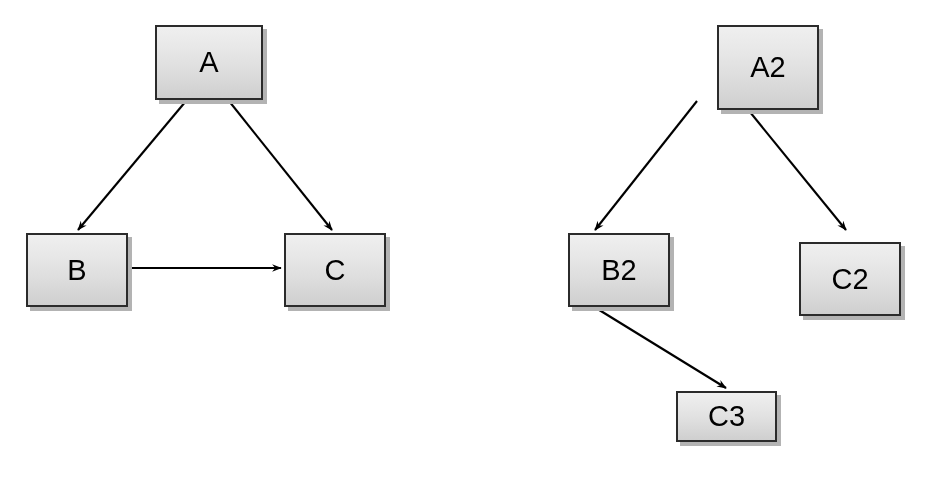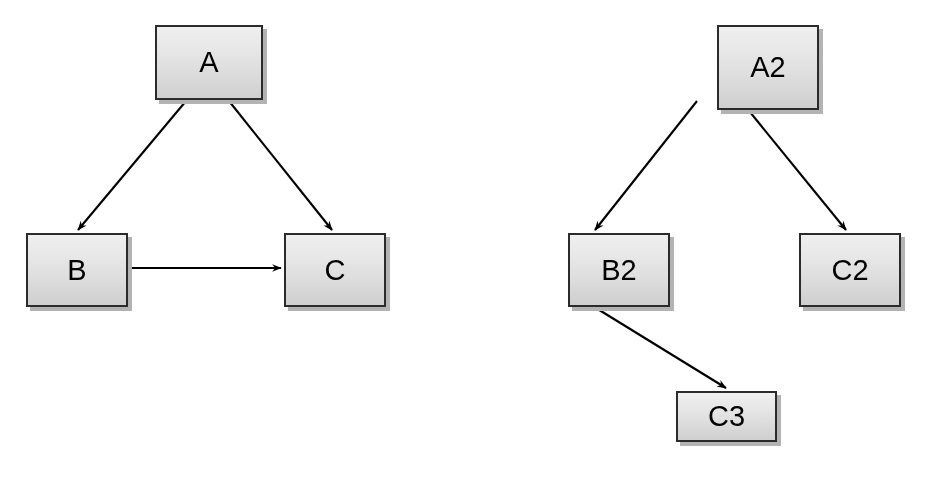--- a/index.html
+++ b/index.html
@@ -72,21 +72,21 @@
       </div>
       <div class="node" style="left: 284px; top: 233px; width: 102px; height: 74px;">
         <span class="node-label">C</span>
       </div>
       <div class="node" style="left: 669px; top: 25px; width: 102px; height: 85px; margin-left: 48px;">
         <span class="node-label">A2</span>
       </div>
       <div class="node" style="left: 541px; top: 233px; width: 102px; height: 74px; margin-left: 27px;">
         <span class="node-label">B2</span>
       </div>
-      <div class="node" style="left: 799px; top: 233px; width: 102px; height: 74px;">
+      <div class="node" style="left: 799px; top: 242px; width: 102px; height: 74px;">
         <span class="node-label">C2</span>
       </div>
       <div class="node" style="left: 676px; top: 391px; width: 101px; height: 51px;">
         <span class="node-label">C3</span>
       </div>
     </div>
 
 </div>
 
 </body></html>

